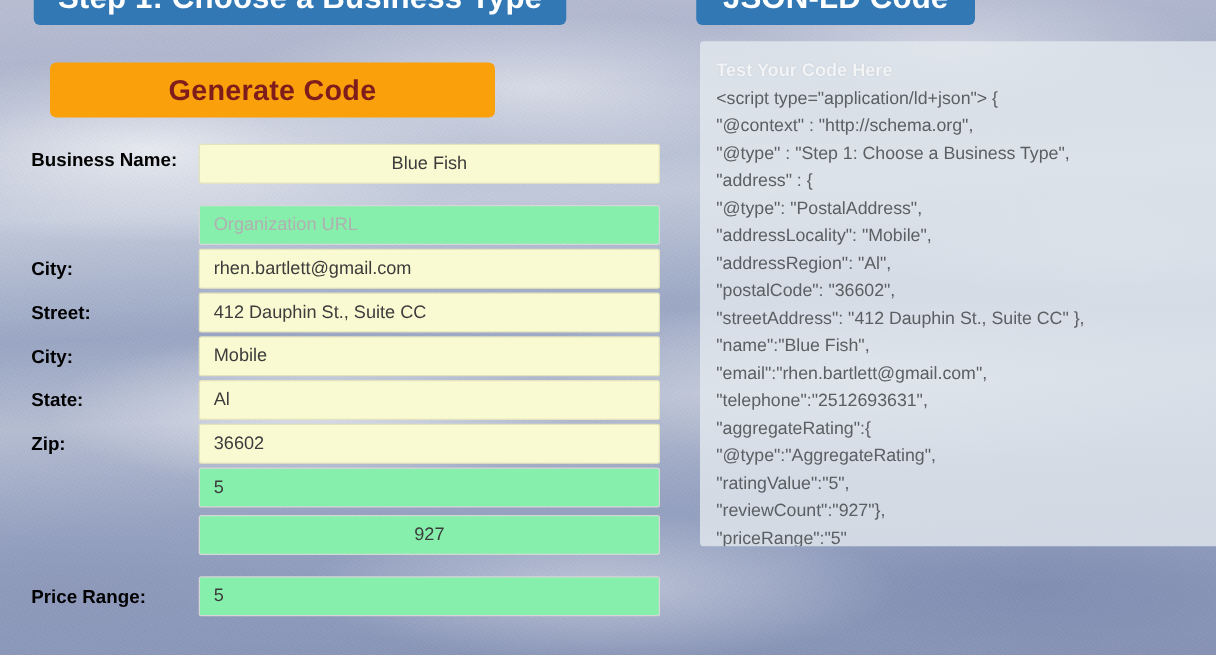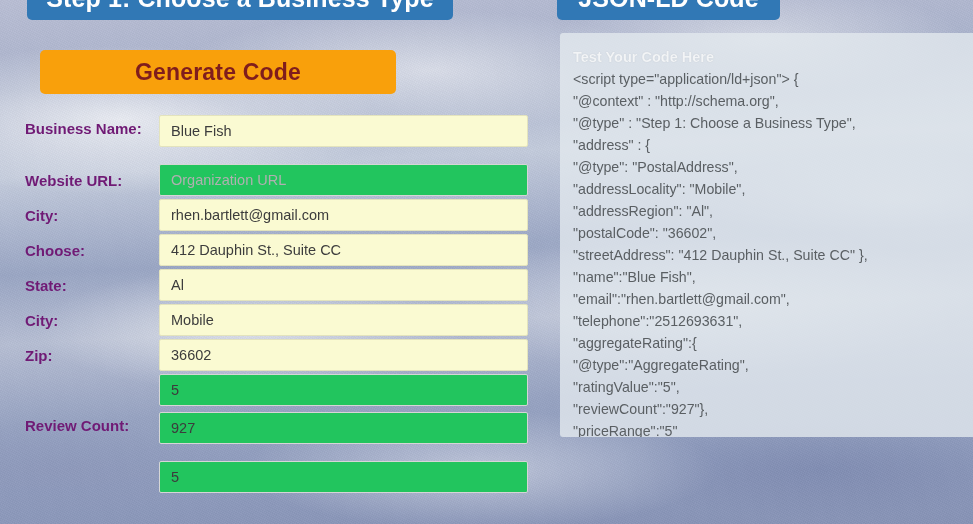--- a/index.html
+++ b/index.html
@@ -87,44 +87,44 @@
     height: 34px;
     margin-bottom: 1px;
   }
   .row.tall { height: 51px; }
 
   .lbl {
     position: absolute;
     left: 25px;
     top: 7px;
     width: 130px;
-    color: #701a75;
+    color: #000000;
     font-size: 15px;
     font-weight: bold;
     line-height: 19px;
   }
   .fld {
     position: absolute;
     left: 159px;
     top: 0;
     width: 369px;
     height: 32px;
     box-sizing: border-box;
     border: 1px solid #d6d6d6;
     border-radius: 2px;
-    background: #22c55e;
+    background: #86efac;
     color: #3c3c3c;
     font-family: "Liberation Sans", sans-serif;
     font-size: 14.5px;
     padding: 0 11px;
     outline: none;
   }
   .fld.autofill { background: #fafad2; border-color: #e3e3bd; }
   .fld::placeholder { color: #b0b0b0; }
-  .row.tall .fld { top: 3px; }
+  .row.tall .fld { top: 3px; text-align: center; }
 
   
   #code-panel {
     position: absolute;
     left: 560px; top: 33px;
     width: 419px; height: 404px;
     background: rgba(226,233,237,0.80);
     border-radius: 3px;
     padding: 13px 16px 0 13px;
     box-sizing: border-box;
@@ -157,51 +157,50 @@
 <div class="head-bar" id="head-right">JSON-LD Code</div>
 
 <button id="generate">Generate Code</button>
 
 <div id="form">
     <div class="row tall">
       <div class="lbl">Business Name:</div>
       <input type="text" class="fld autofill" value="Blue Fish" style="">
     </div>
     <div class="row">
-      <div class="lbl">Website URL:</div>
       <input type="text" class="fld" placeholder="Organization URL" style="">
     </div>
     <div class="row">
       <div class="lbl">City:</div>
       <input type="text" class="fld autofill" value="rhen.bartlett@gmail.com" style="">
     </div>
     <div class="row">
-      <div class="lbl">Choose:</div>
+      <div class="lbl">Street:</div>
       <input type="text" class="fld autofill" value="412 Dauphin St., Suite CC" style="">
+    </div>
+    <div class="row">
+      <div class="lbl">City:</div>
+      <input type="text" class="fld autofill" value="Mobile" style="">
     </div>
     <div class="row">
       <div class="lbl">State:</div>
       <input type="text" class="fld autofill" value="Al" style="">
     </div>
     <div class="row">
-      <div class="lbl">City:</div>
-      <input type="text" class="fld autofill" value="Mobile" style="">
-    </div>
-    <div class="row">
       <div class="lbl">Zip:</div>
       <input type="text" class="fld autofill" value="36602" style="">
     </div>
     <div class="row">
       <input type="text" class="fld" value="5" style="">
     </div>
     <div class="row tall">
-      <div class="lbl">Review Count:</div>
       <input type="text" class="fld" value="927" style="">
     </div>
     <div class="row">
+      <div class="lbl">Price Range:</div>
       <input type="text" class="fld" value="5" style="">
     </div>
   </div>
 
 <div id="code-panel">
   <div id="code-title">Test Your Code Here</div>
   <pre id="code-body">&lt;script type="application/ld+json"&gt; {
 "@context" : "http://schema.org",
 "@type" : "Step 1: Choose a Business Type",
 "address" : {

